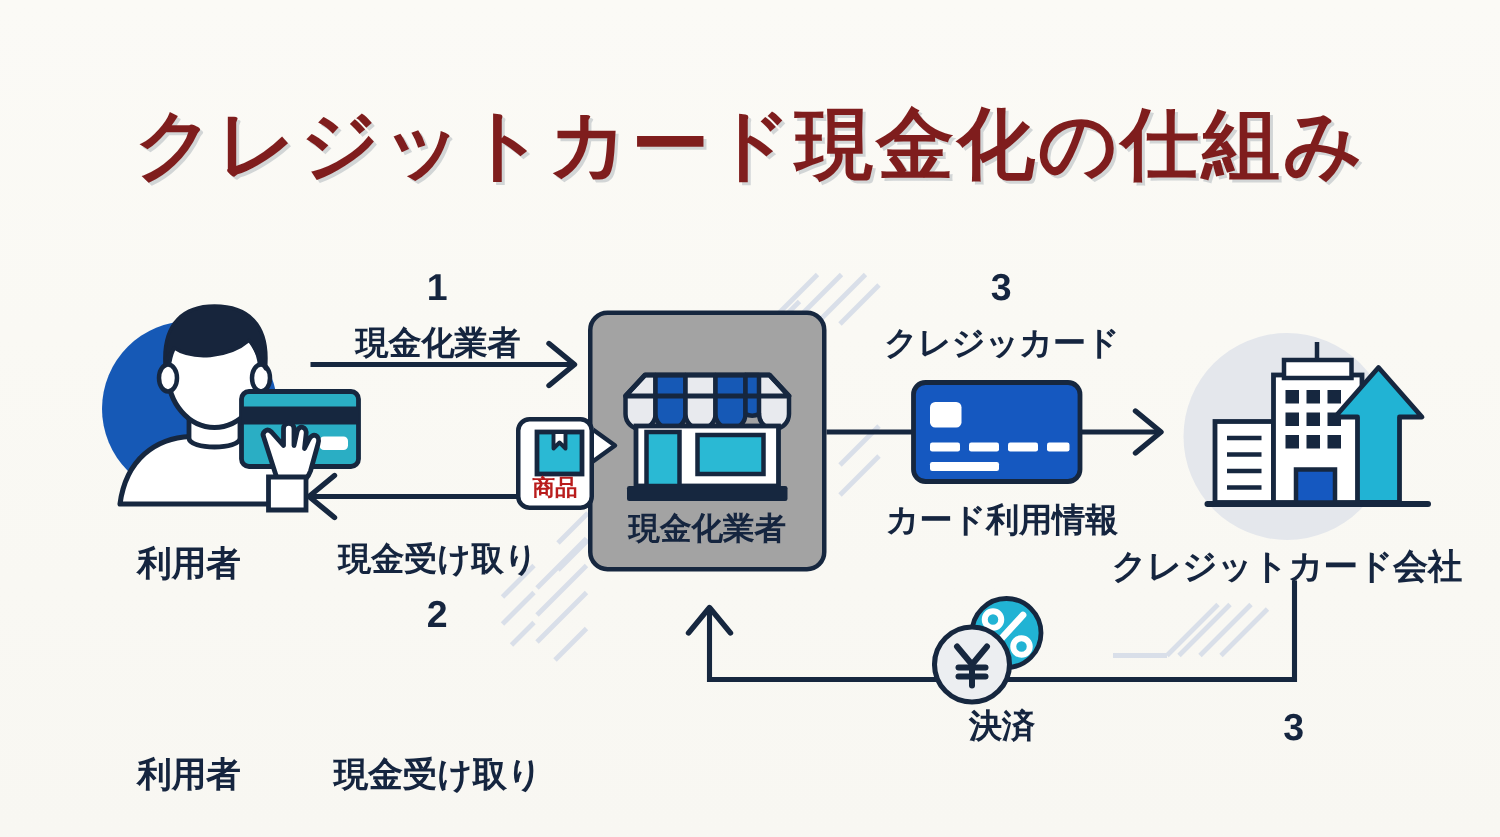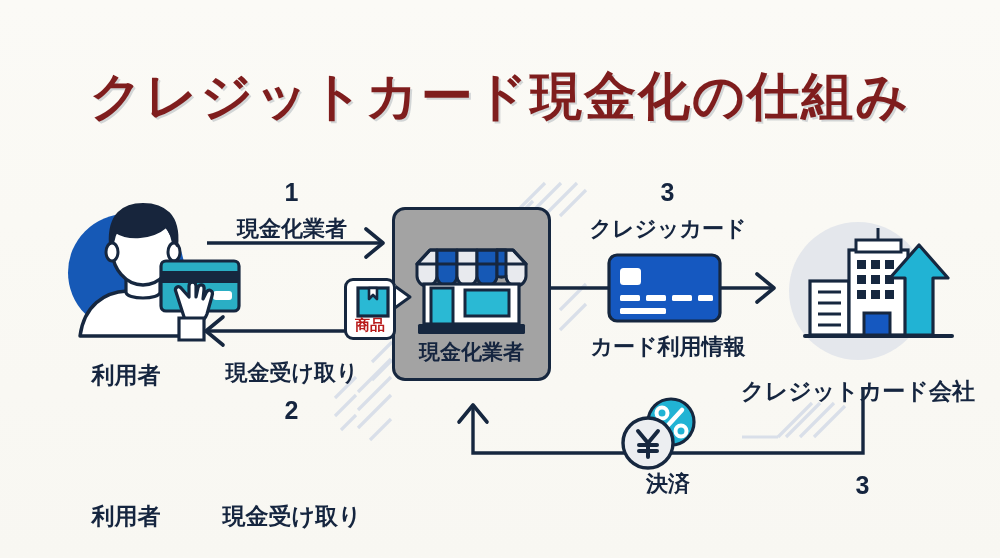--- a/index.html
+++ b/index.html
@@ -273,21 +273,21 @@
       <rect x="857" y="290" width="9" height="9"></rect>
         <rect x="871" y="290" width="9" height="9"></rect>
         <rect x="885" y="290" width="9" height="9"></rect>
     </g>
     <rect x="864" y="313" width="26" height="22" fill="#1558c0" stroke="#16273f" stroke-width="3"></rect>
 
     <path d="M905 335 L905 278 L890 278 L919 245 L948 278 L933 278 L933 335 Z" fill="#21b3d4" stroke="#16273f" stroke-width="3.2" stroke-linejoin="round"></path>
 
     <line x1="805" y1="336" x2="952" y2="336" stroke="#16273f" stroke-width="4" stroke-linecap="round"></line>
   </svg>
-  <div class="lbl cap-lg c" style="left:858px; top:380px;">クレジットカード会社</div>
+  <div class="lbl cap-lg c" style="left:858px; top:366px;">クレジットカード会社</div>
 
   <svg class="vec" width="1000" height="558">
     <polyline class="flow" points="863,387 863,453 473,453 473,408"></polyline>
     <polyline class="flowhead" points="459,422 473,405 487,422"></polyline>
   </svg>
   <svg class="vec" width="1000" height="558">
     <g>
       <circle cx="671" cy="422" r="23" fill="#21b3d4" stroke="#16273f" stroke-width="3.2"></circle>
       <line x1="660" y1="434" x2="682" y2="410" stroke="#ffffff" stroke-width="4.5" stroke-linecap="round"></line>
       <circle cx="662" cy="413" r="5.5" fill="none" stroke="#ffffff" stroke-width="4"></circle>

